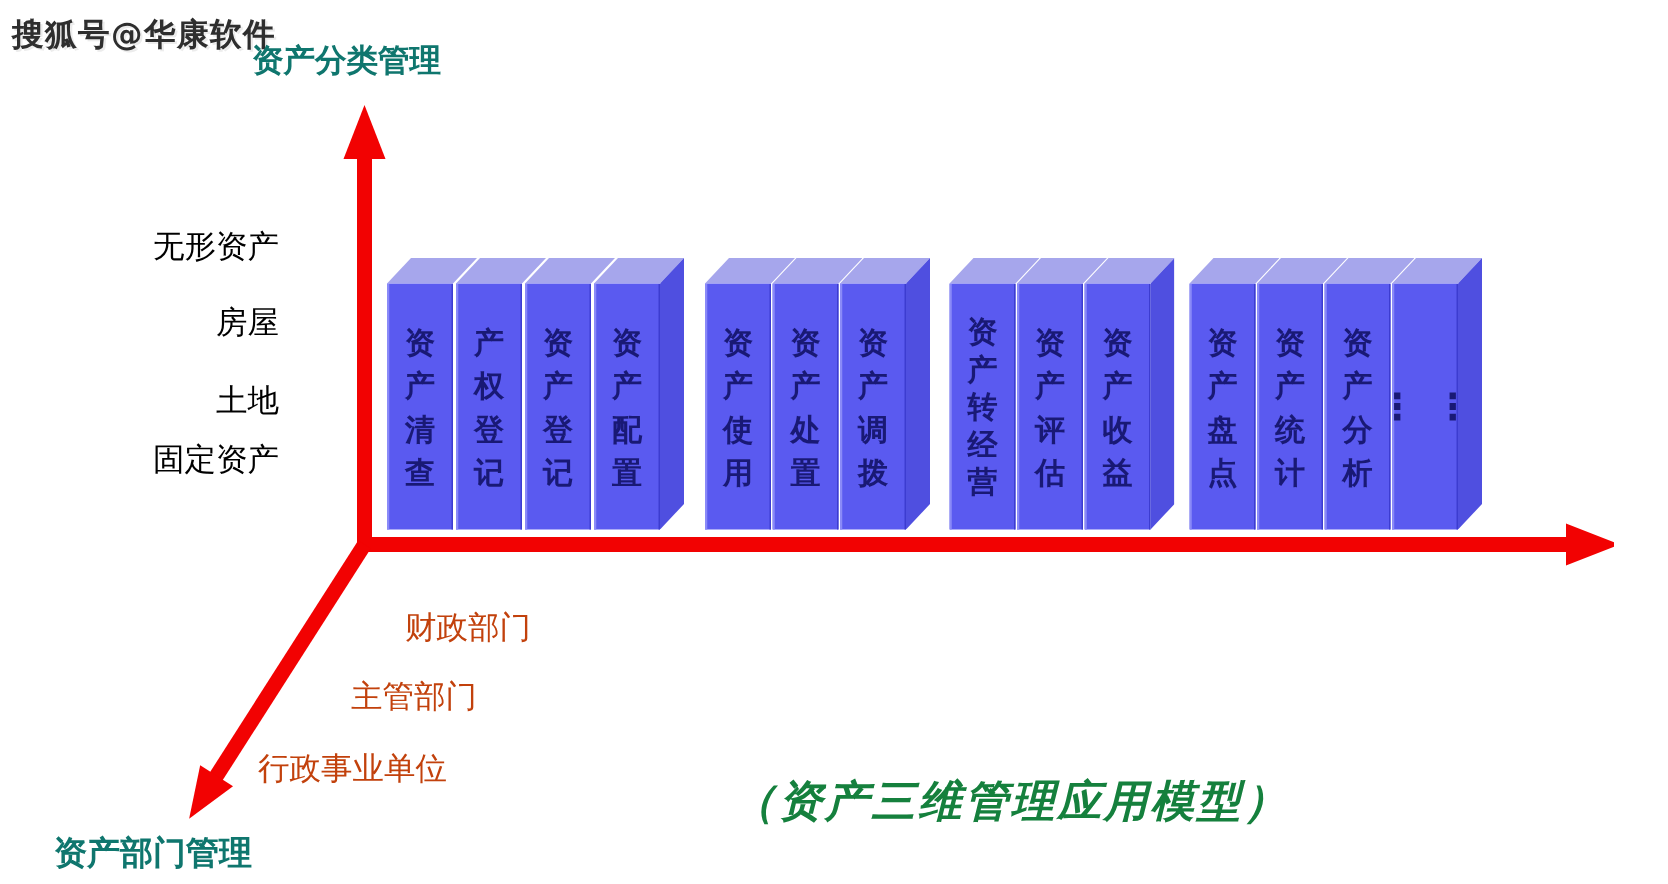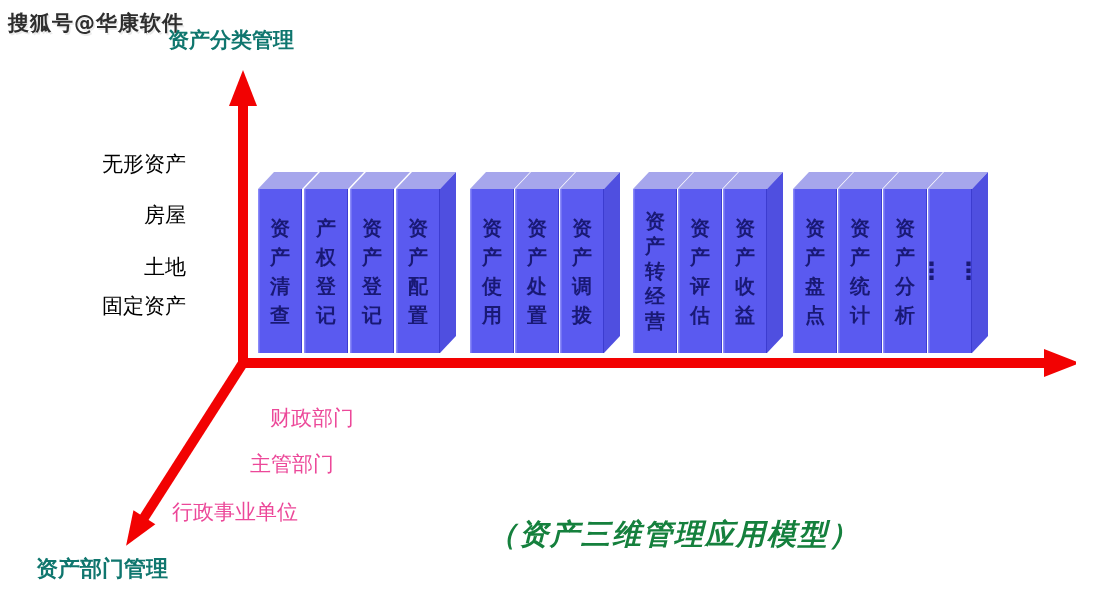--- a/index.html
+++ b/index.html
@@ -10,21 +10,21 @@
   
   .watermark{
     position:absolute;left:8px;top:9px;font-size:21px;font-weight:700;color:#2e2e2e;
     text-shadow:1.5px 1.5px 0 #ececec;letter-spacing:1px;white-space:nowrap;
   }
   .axis-title{position:absolute;font-size:21px;font-weight:700;color:#0f766e;white-space:nowrap;}
   .axis-title.y{left:168px;top:26px;}
   .axis-title.x{left:870px;top:389px;}
   .axis-title.z{left:36px;top:554px;font-size:22px;}
   .tick-y{position:absolute;right:890px;font-size:21px;color:#000;white-space:nowrap;}
-  .tick-z{position:absolute;font-size:21px;color:#ec4899;white-space:nowrap;}
+  .tick-z{position:absolute;font-size:21px;color:#c2410c;white-space:nowrap;}
   .caption{
     position:absolute;left:488px;top:515px;font-size:29px;font-weight:700;font-style:italic;
     color:#15803d;letter-spacing:2px;white-space:nowrap;
   }
   
   .shaft{position:absolute;background:var(--red);}
   .shaft.v{left:238px;top:98px;width:10px;height:270px;}
   .shaft.h{left:238px;top:358px;width:806px;height:10px;}
   .tri{position:absolute;width:0;height:0;}
   .tri.up{left:229px;top:70px;border-left:14px solid transparent;border-right:14px solid transparent;border-bottom:36px solid var(--red);}
@@ -67,21 +67,21 @@
     <div class="dhead"></div>
   </div>
   <div class="axis-title z">资产部门管理</div>
 
   <div id="ticks-layer">
       <div class="tick-y" style="top: 150px; margin-left: 48px;">无形资产</div>
       <div class="tick-y" style="top: 201px;">房屋</div>
       <div class="tick-y" style="top: 253px;">土地</div>
       <div class="tick-y" style="top: 292px;">固定资产</div>
       <div class="tick-z" style="left: 270px; top: 404px;">财政部门</div>
-      <div class="tick-z" style="left: 234px; top: 450px; margin-left: 16px;">主管部门</div>
+      <div class="tick-z" style="left: 234px; top: 450px;">主管部门</div>
       <div class="tick-z" style="left: 172px; top: 498px;">行政事业单位</div>
     </div>
   <div id="books-layer">
       <div class="book" style="left: 258px; top: 172px; z-index: 1;">
         <div class="face book-top"></div>
         <div class="book-front">
           <div class="book-label n4">
             <span>资</span>
             <span>产</span>
             <span>清</span>

